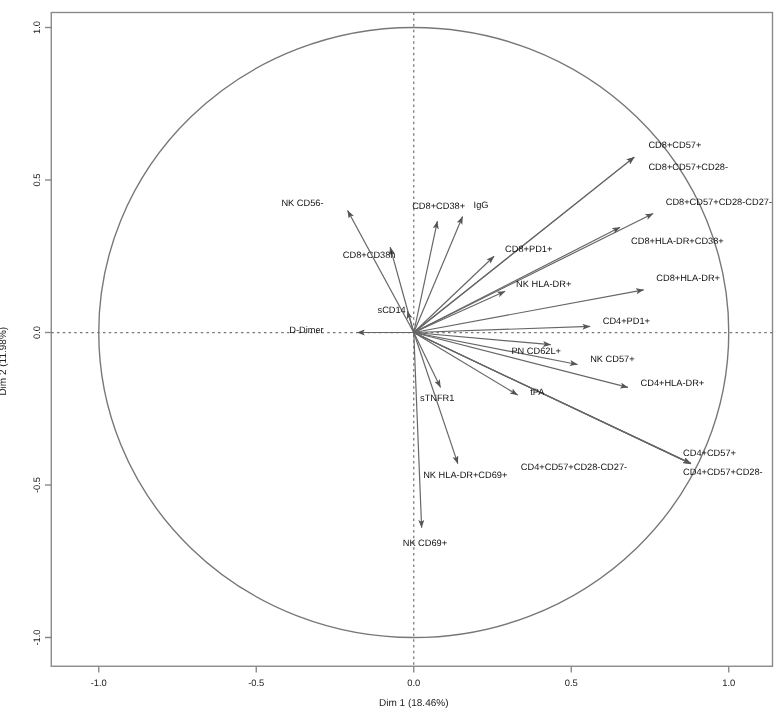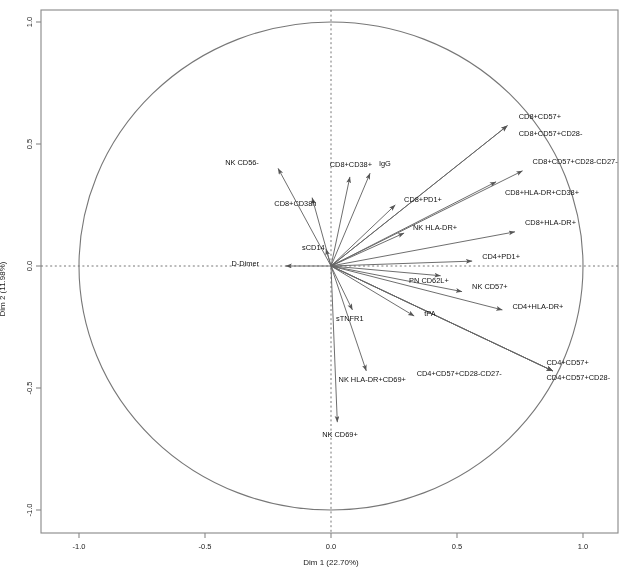--- a/index.html
+++ b/index.html
@@ -101,14 +101,14 @@
         <line x1="331" y1="266" x2="352.42" y2="309.92" stroke="#666" stroke-width="0.95" marker-end="url(#ah)"></line>
         <text x="336.04" y="321.06" text-anchor="start" class="pt-label">sTNFR1</text>
         <line x1="331" y1="266" x2="366.28" y2="370.92" stroke="#666" stroke-width="0.95" marker-end="url(#ah)"></line>
         <text x="338.56" y="382.06000000000006" text-anchor="start" class="pt-label">NK HLA-DR+CD69+</text>
         <line x1="331" y1="266" x2="337.3" y2="422.15999999999997" stroke="#666" stroke-width="0.95" marker-end="url(#ah)"></line>
         <text x="322.18" y="436.96000000000004" text-anchor="start" class="pt-label">NK CD69+</text>
       </g>
     </svg>
 
   <div class="vlabel">Dim 2 (11.98%)</div>
-  <div class="hlabel">Dim 1 (22.70%)</div>
+  <div class="hlabel">Dim 1 (18.46%)</div>
 </div>
 
 </body></html>

